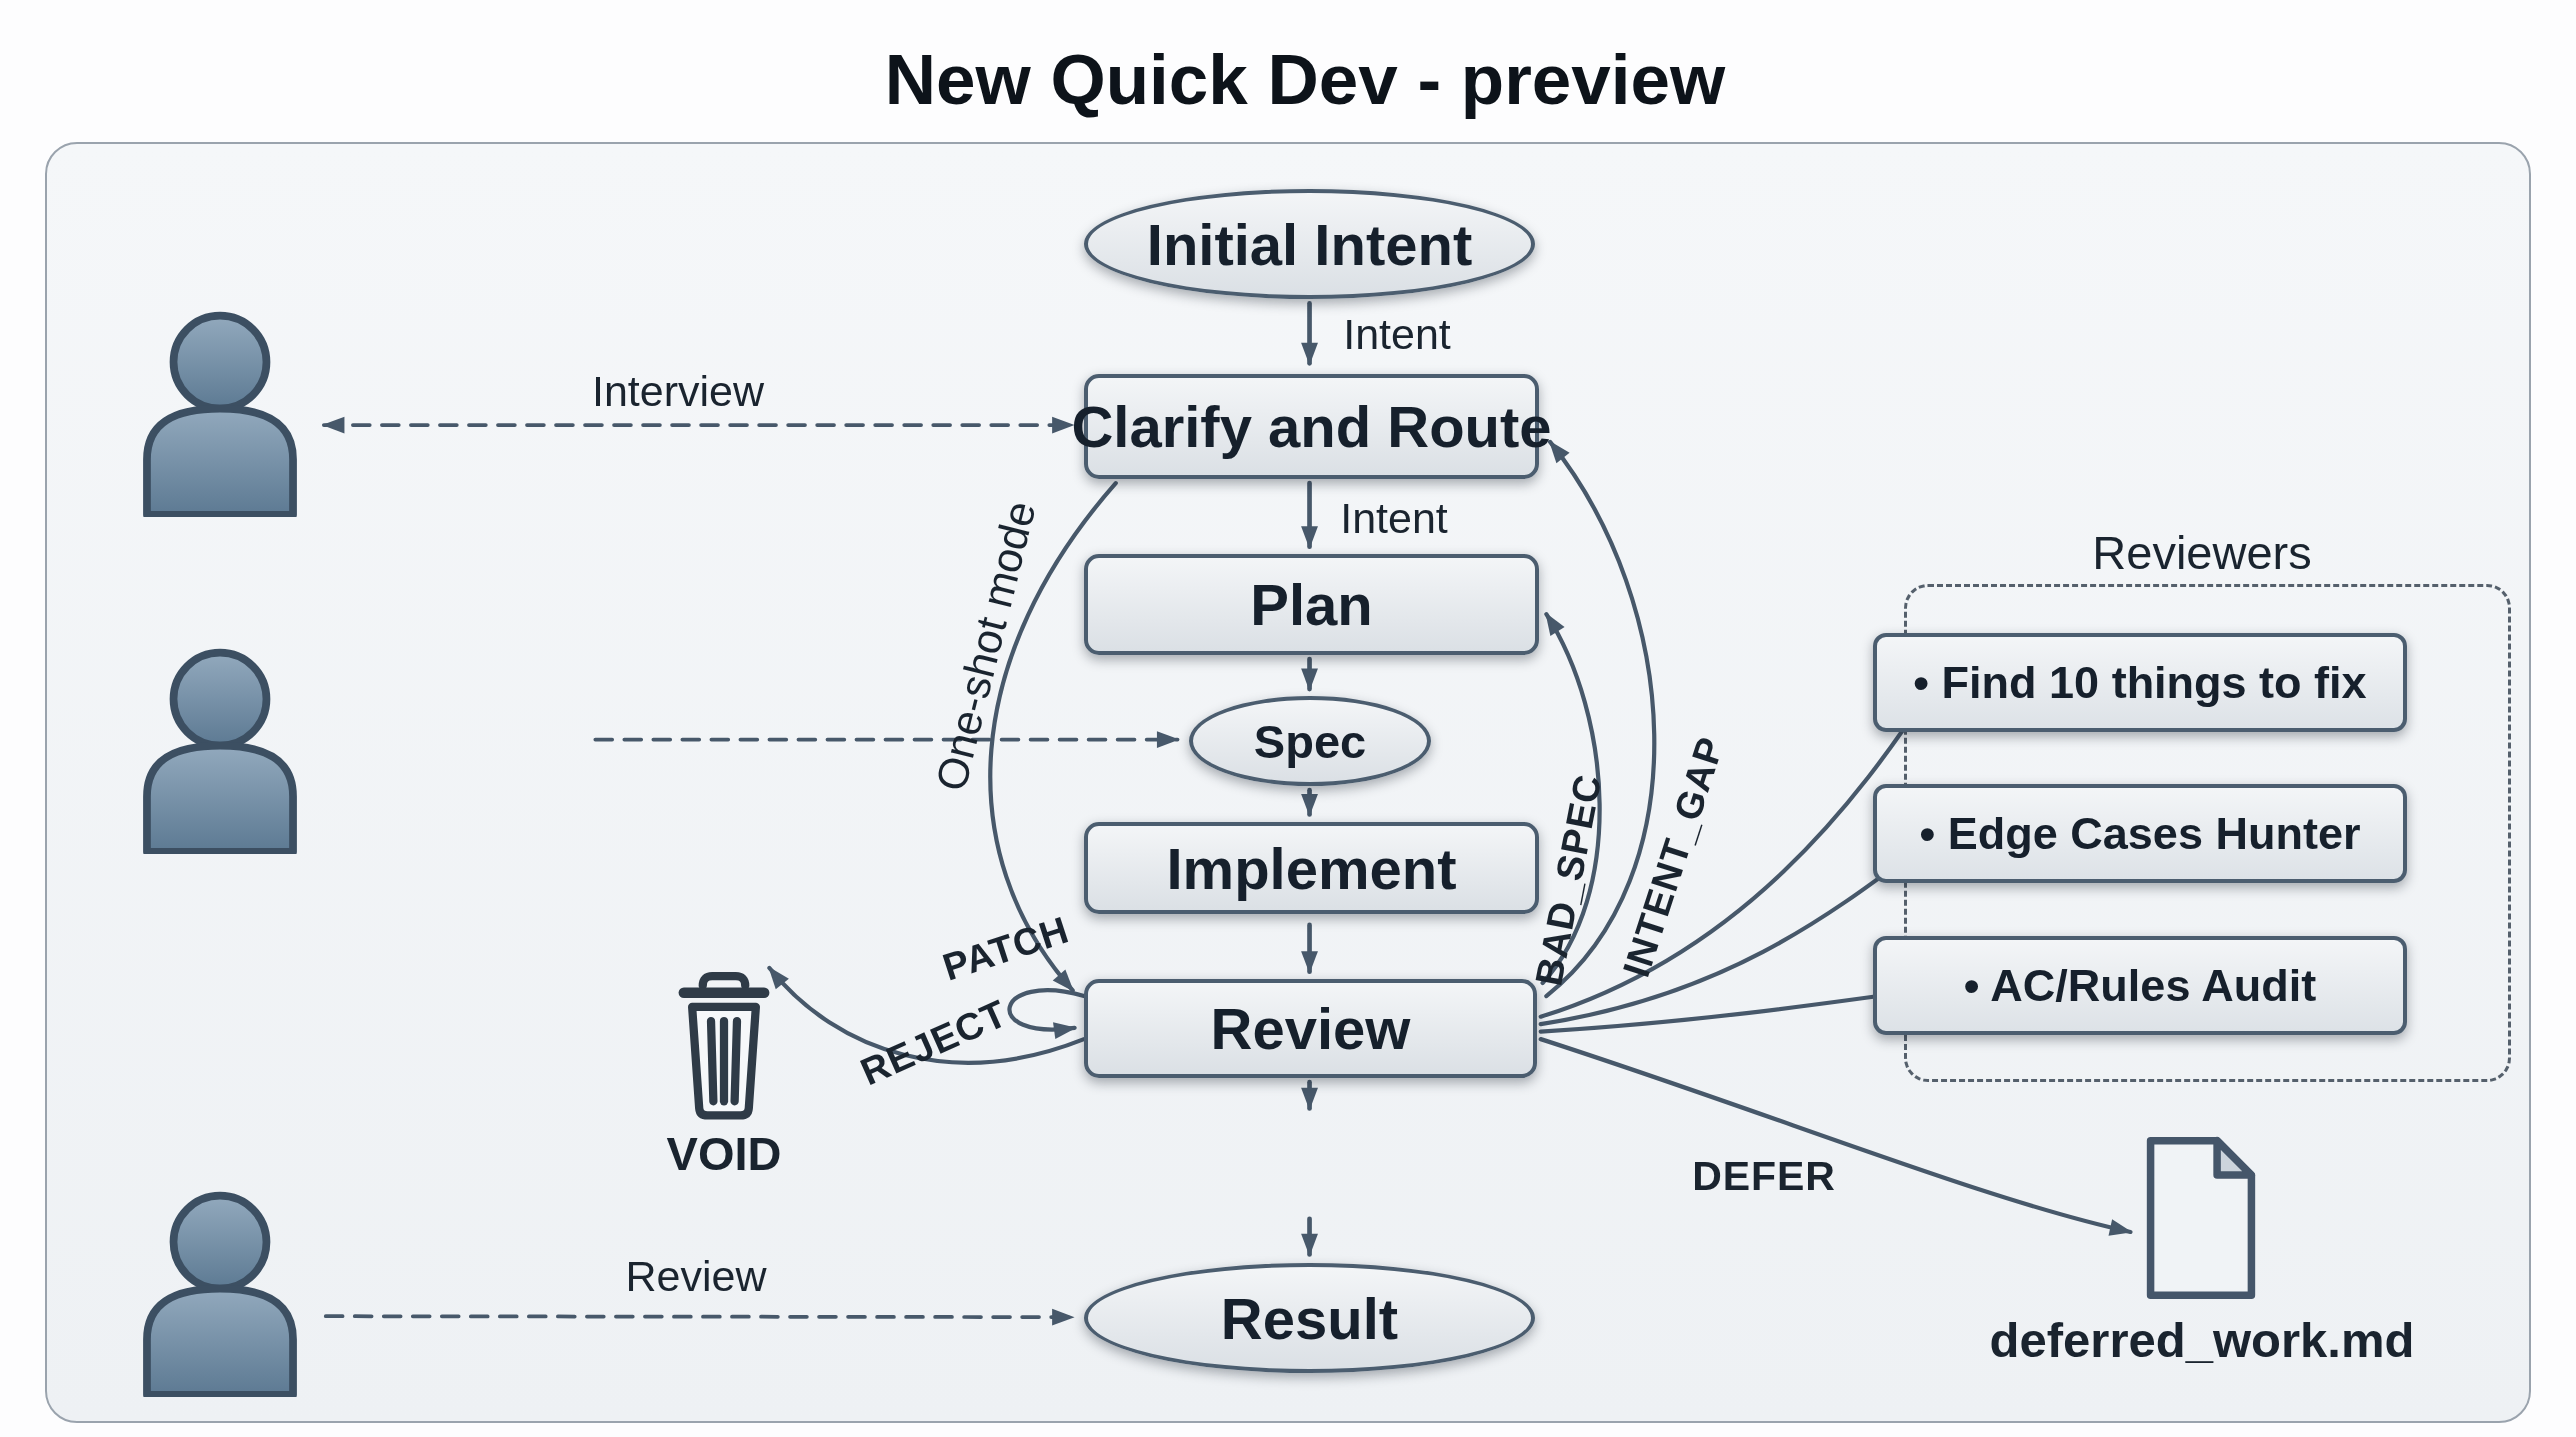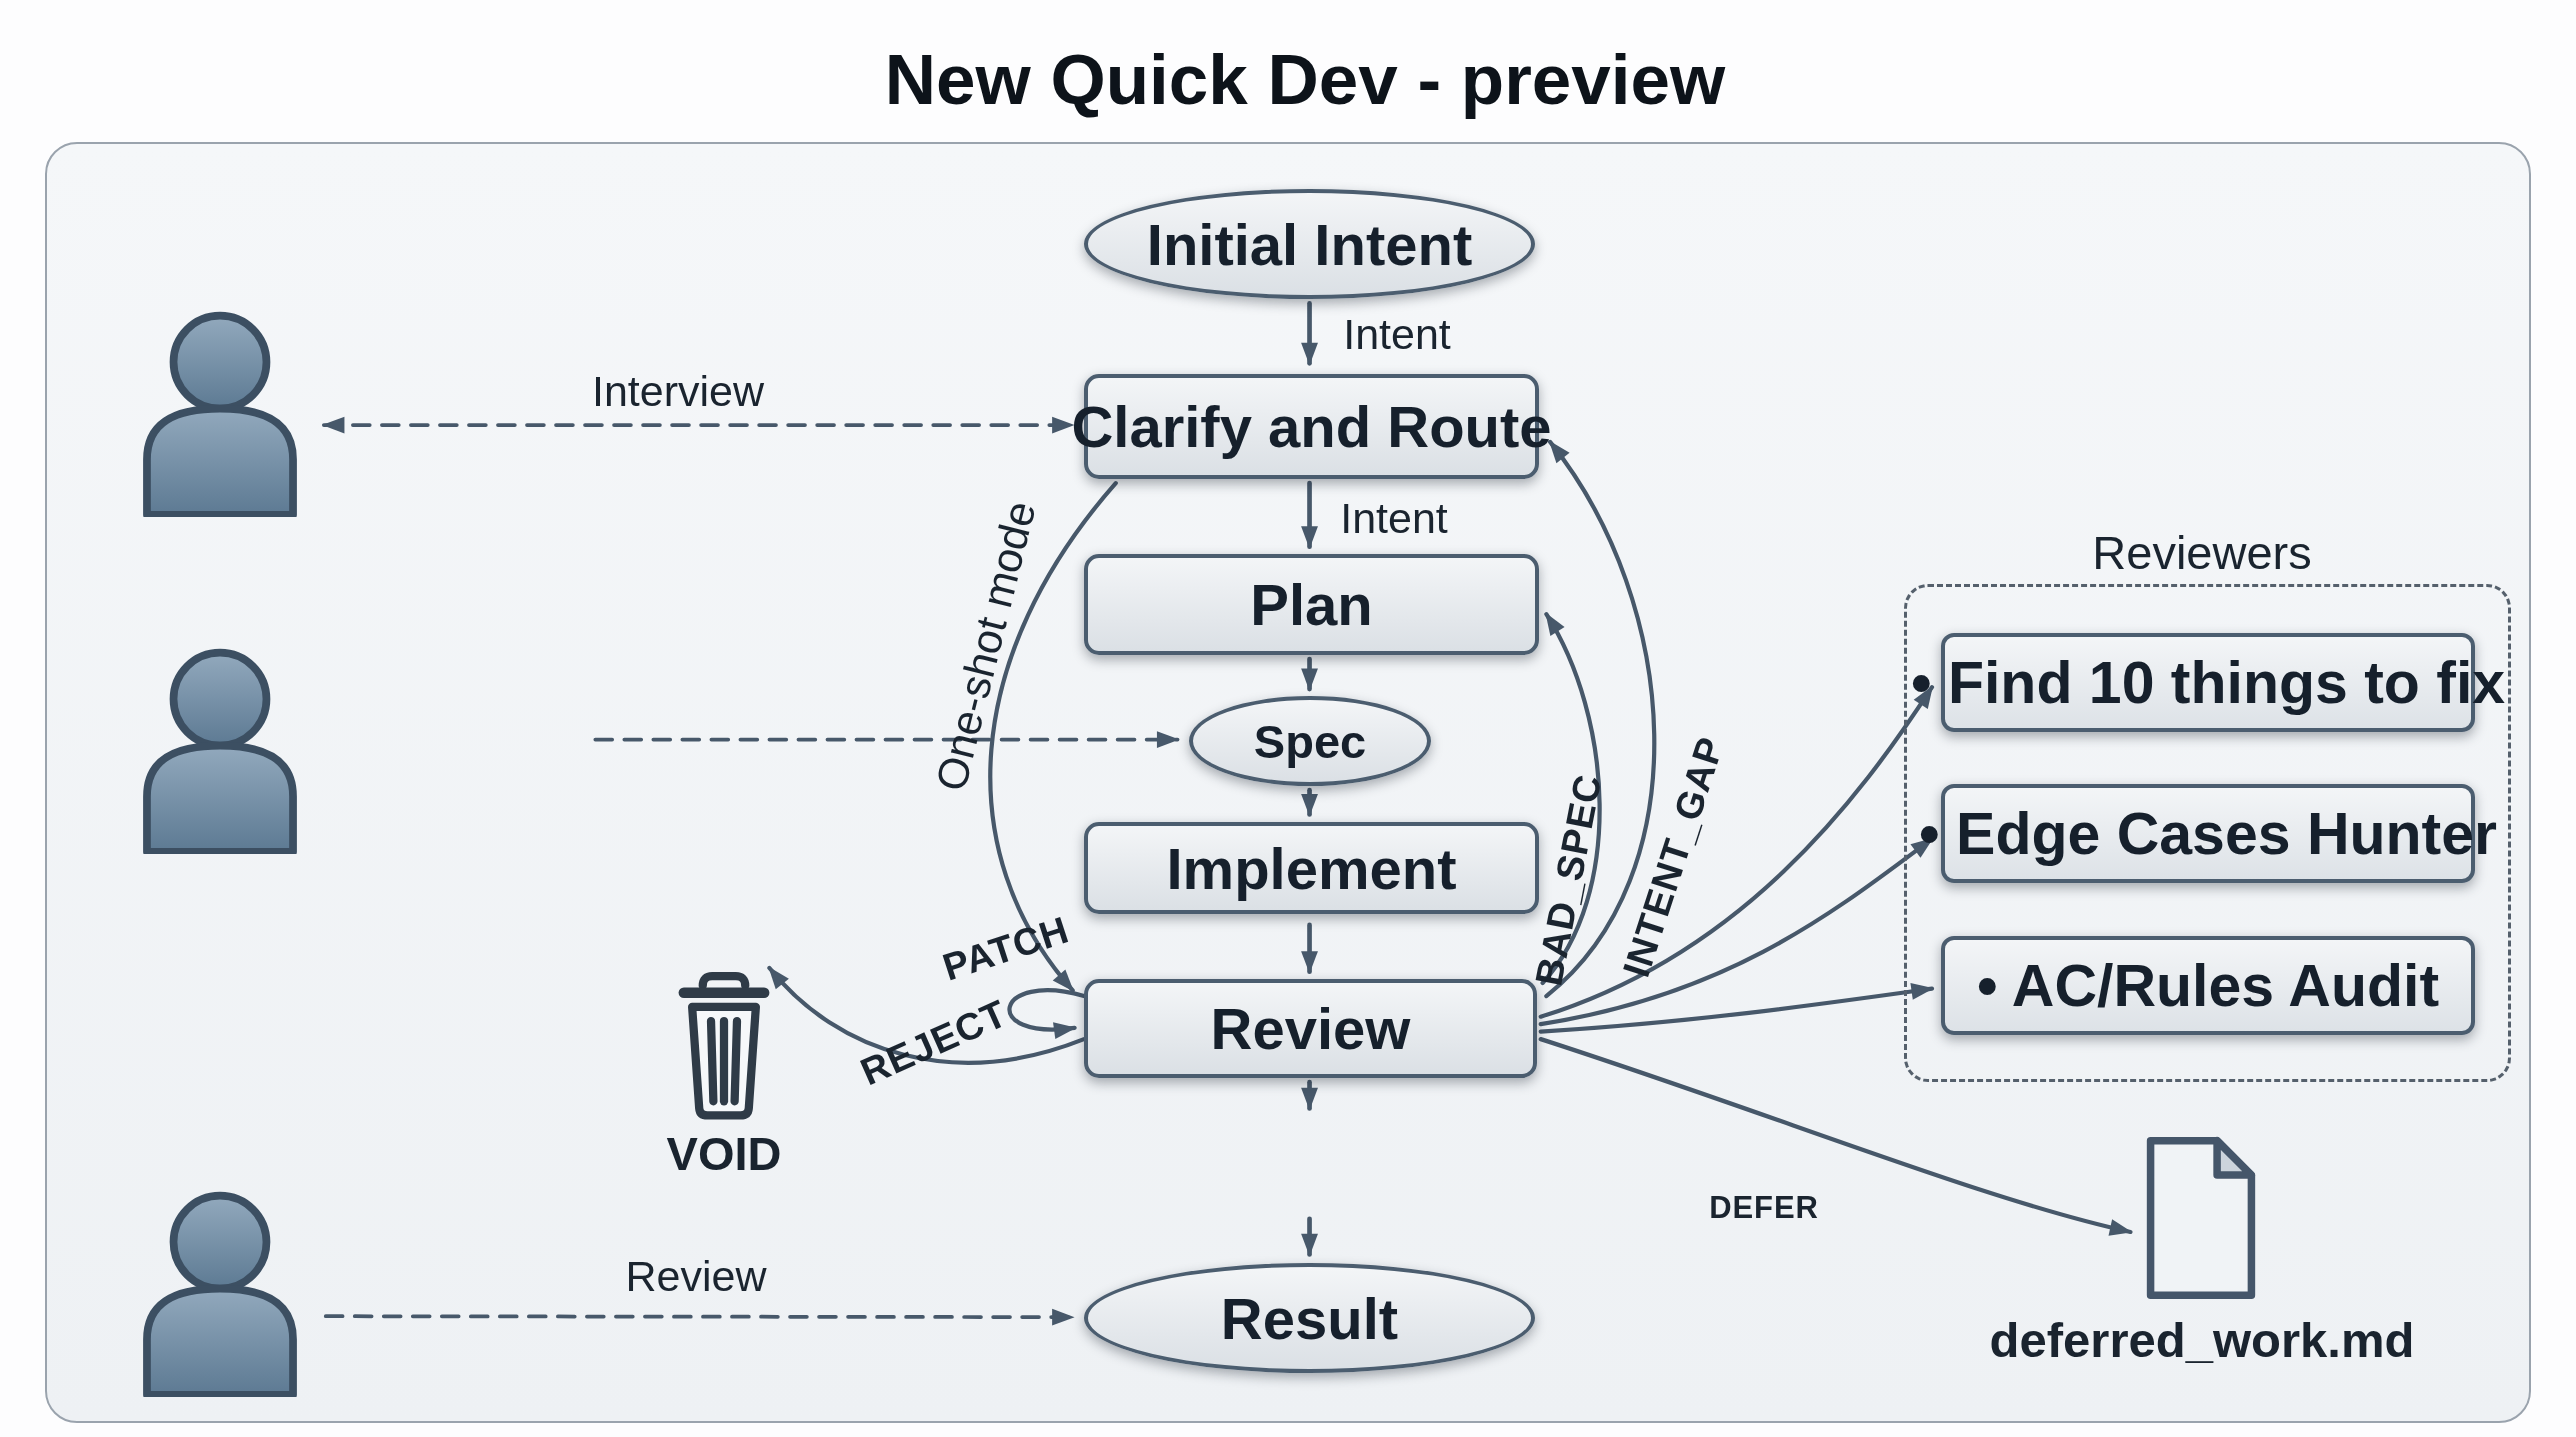--- a/index.html
+++ b/index.html
@@ -30,26 +30,26 @@
     font-size:43px; font-weight:500; color:#1a242f; white-space:nowrap;
   }
   .small-label { font-size:38px; font-weight:600; letter-spacing:0.9px; }
   .rot { transform-origin:center center; }
   .multiline { white-space:pre-line; text-align:center; line-height:1.25; }
   .reviewers-box {
     position:absolute; left:1904px; top:584px; width:607px; height:498px;
     border:3.7px dashed #55606c; border-radius:24px; box-sizing:border-box;
   }
   .reviewer-item {
-    position:absolute; width:534px; height:99px; left:1941px;
+    position:absolute; width:534px; height:99px; left:1873px;
     display:flex; align-items:center; justify-content:center;
     background:linear-gradient(180deg,#f3f5f7 0%,#dde2e7 100%);
     border:4.7px solid #4b5d6f; border-radius:13px; box-sizing:border-box;
     box-shadow:0 4.7px 11.2px rgba(25,35,45,0.35);
-    font-size:59px; font-weight:600; white-space:nowrap;
+    font-size:45px; font-weight:600; white-space:nowrap;
   }
   .connectors { position:absolute; left:0; top:0; pointer-events:none; }
   .icon { position:absolute; }
   .void-label { font-size:47px; font-weight:600; }
   .file-label { font-size:49px; font-weight:600; }
   .reviewers-title { font-size:47px; font-weight:500; }
 </style>
 </head>
 <body>
 
@@ -173,19 +173,19 @@
 
   <div class="label" style="left:1397px; top:334px;">Intent</div>
   <div class="label" style="left:1394px; top:518px;">Intent</div>
   <div class="label" style="left:678px; top:391px;">Interview</div>
   <div class="label" style="left:696px; top:1276px;">Review</div>
   <div class="label rot" style="left:986px; top:646px; transform:translate(-50%,-50%) rotate(-76deg);">One-shot mode</div>
   <div class="label small-label rot" style="left:1006px; top:949px; transform:translate(-50%,-50%) rotate(-18deg);">PATCH</div>
   <div class="label small-label rot" style="left:934px; top:1043px; transform:translate(-50%,-50%) rotate(-24deg);">REJECT</div>
   <div class="label small-label rot" style="left:1569px; top:880px; transform:translate(-50%,-50%) rotate(-79deg);">BAD_SPEC</div>
   <div class="label small-label rot" style="left:1674px; top:857px; transform:translate(-50%,-50%) rotate(-72deg);">INTENT_GAP</div>
-  <div class="label small-label" style="left:1764px; top:1176px; font-size:31px;margin-top:32px;">DEFER</div>
+  <div class="label small-label" style="left:1764px; top:1176px; font-size:41px;">DEFER</div>
 
   <div class="label void-label" style="left:724px; top:1153px;">VOID</div>
   <div class="label file-label" style="left:2202px; top:1340px;">deferred_work.md</div>
 
 </div>
 
 
 </body></html>

